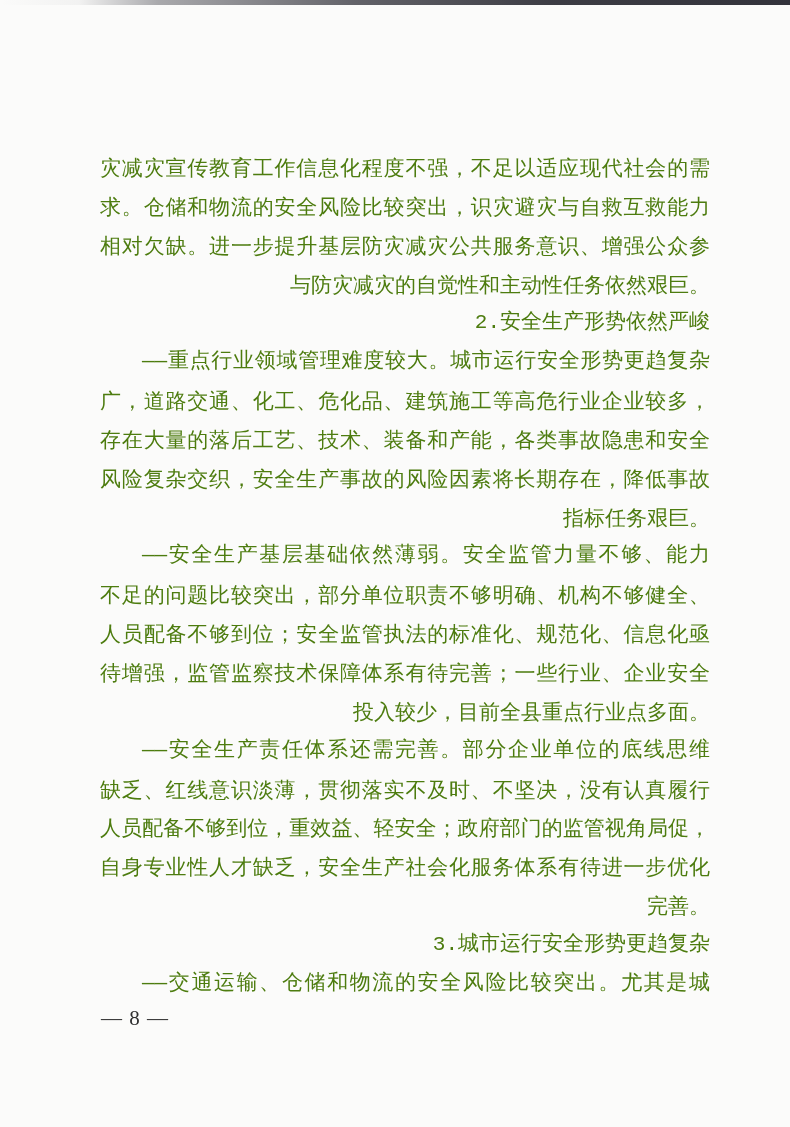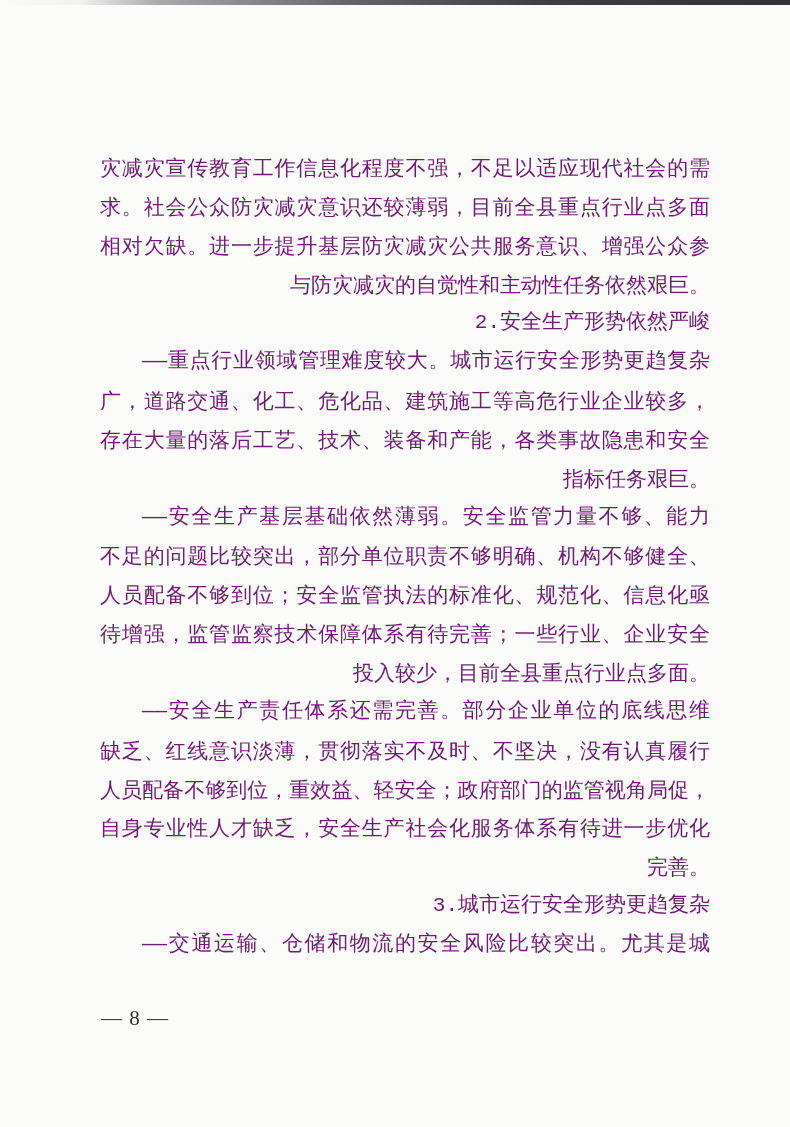--- a/index.html
+++ b/index.html
@@ -32,21 +32,21 @@
       rgba(70,70,78,0.45) 20%,
       rgba(60,60,68,0.8) 45%,
       rgba(50,50,58,0.95) 70%,
       #33333b 100%);
   }
   .text-block {
     position: absolute;
     top: 149px;
     left: 100px;
     width: 610px;
-    color: #701a75;
+    color: #4d7c0f;
     font-size: 21px;
     line-height: 38.85px;
   }
   .line {
     height: 38.85px;
     white-space: nowrap;
   }
   .line.full {
     white-space: normal;
     text-align: justify;
@@ -70,27 +70,28 @@
     letter-spacing: 1px;
   }
 </style>
 </head>
 <body>
 
 <div class="page">
   <div class="scan-edge"></div>
   <main class="text-block" id="text-block">
       <div class="line full">灾减灾宣传教育工作信息化程度不强，不足以适应现代社会的需</div>
-      <div class="line full">求。社会公众防灾减灾意识还较薄弱，目前全县重点行业点多面</div>
+      <div class="line full">求。仓储和物流的安全风险比较突出，识灾避灾与自救互救能力</div>
       <div class="line full">相对欠缺。进一步提升基层防灾减灾公共服务意识、增强公众参</div>
       <div class="line short">与防灾减灾的自觉性和主动性任务依然艰巨。</div>
       <div class="line short indent">2.安全生产形势依然严峻</div>
       <div class="line full indent">——重点行业领域管理难度较大。城市运行安全形势更趋复杂</div>
       <div class="line full">广，道路交通、化工、危化品、建筑施工等高危行业企业较多，</div>
       <div class="line full">存在大量的落后工艺、技术、装备和产能，各类事故隐患和安全</div>
+      <div class="line full">风险复杂交织，安全生产事故的风险因素将长期存在，降低事故</div>
       <div class="line short">指标任务艰巨。</div>
       <div class="line full indent">——安全生产基层基础依然薄弱。安全监管力量不够、能力</div>
       <div class="line full">不足的问题比较突出，部分单位职责不够明确、机构不够健全、</div>
       <div class="line full">人员配备不够到位；安全监管执法的标准化、规范化、信息化亟</div>
       <div class="line full">待增强，监管监察技术保障体系有待完善；一些行业、企业安全</div>
       <div class="line short">投入较少，目前全县重点行业点多面。</div>
       <div class="line full indent">——安全生产责任体系还需完善。部分企业单位的底线思维</div>
       <div class="line full">缺乏、红线意识淡薄，贯彻落实不及时、不坚决，没有认真履行</div>
       <div class="line full">人员配备不够到位，重效益、轻安全；政府部门的监管视角局促，</div>
       <div class="line full">自身专业性人才缺乏，安全生产社会化服务体系有待进一步优化</div>

